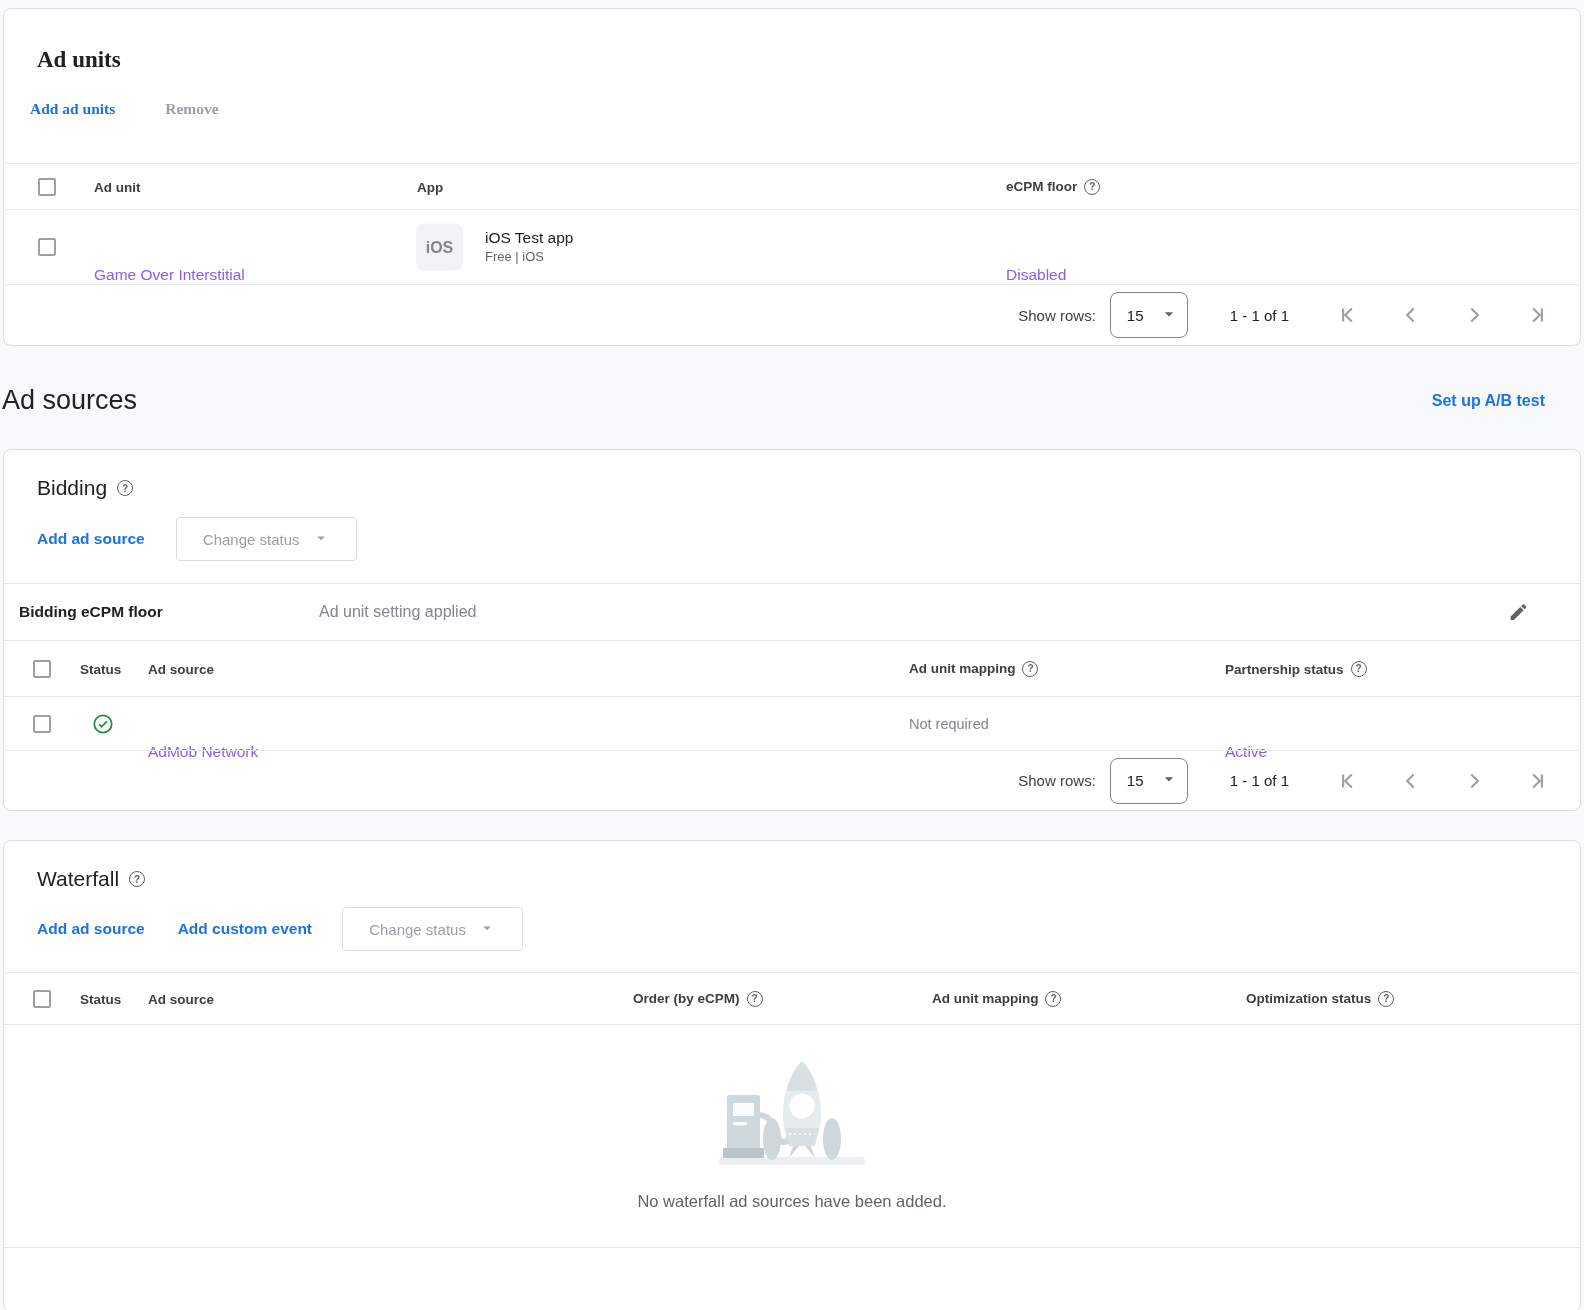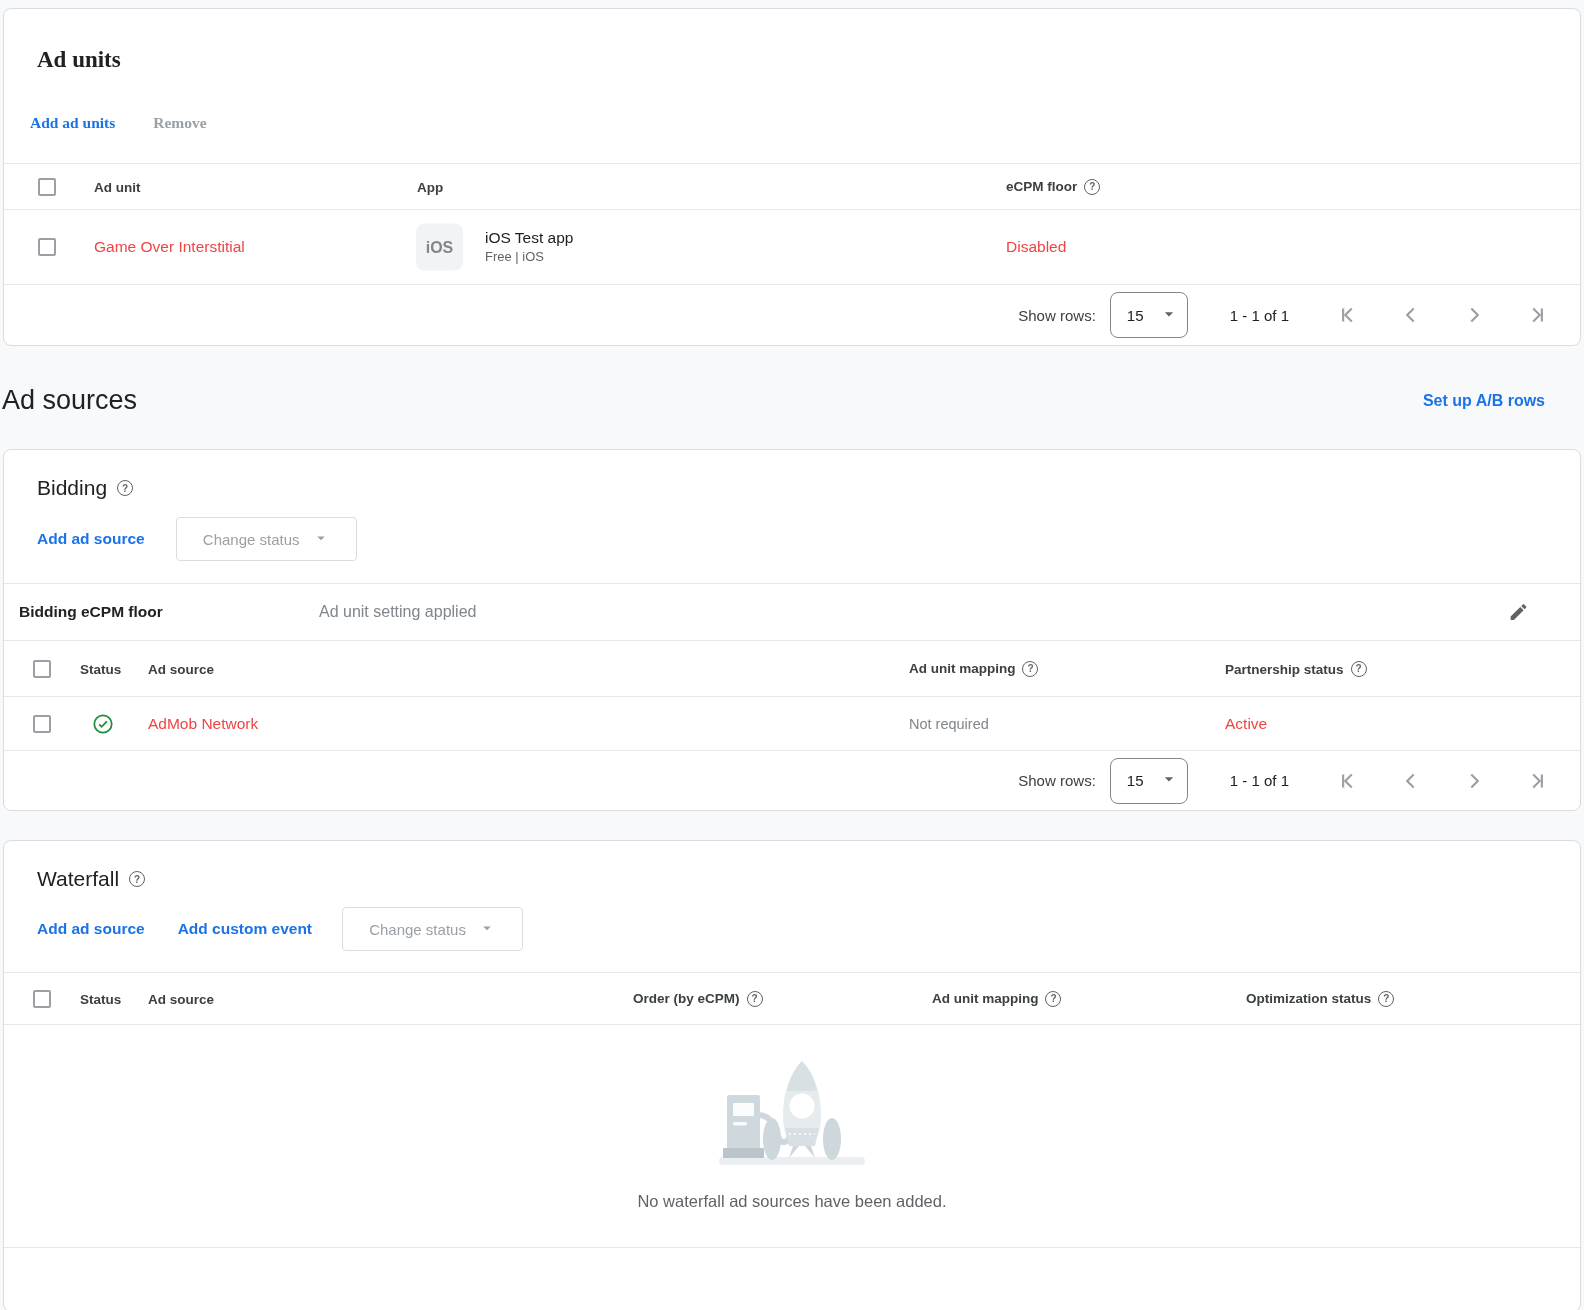--- a/index.html
+++ b/index.html
@@ -31,30 +31,30 @@
     width:16px; height:16px; margin-left:7px;
     border:1.5px solid #5f6368; border-radius:50%;
     font-size:10px; font-weight:700; color:#5f6368;
     background:transparent; cursor:pointer; flex:none;
   }
   .link { color:#1a73e8; font-weight:700; text-decoration:none; cursor:pointer; }
   .link.disabled { color:#9aa0a6; cursor:default; }
   
   .p1-head { height:154px; padding:38px 0 0 33px;font-family:Liberation Serif, serif; }
   .p1-title { margin:0; font-size:23px; font-weight:700; color:#202124; }
-  .p1-toolbar { margin:41px 0 0 -7px; display:flex; gap:38px; font-size:15.5px; }
+  .p1-toolbar { margin:27px 0 0 -7px; display:flex; gap:50px; font-size:15.5px; }
   .app-badge {
     width:47px; height:47px; border-radius:8px;
     background:#f1f3f4; color:#80868b;
     display:flex; align-items:center; justify-content:center;
     font-size:16px; font-weight:700;
   }
   .app-name { font-size:15.5px; color:#202124; line-height:1.45; }
   .app-meta { font-size:13px; color:#5f6368; line-height:1.3; }
-  .body-text { font-size:15.5px; color:#ef4444; }
+  .body-text { font-size:15.5px; color:#8b5cf6;margin-top:28px; }
   .muted-text { font-size:14.5px; color:#80868b; }
   
   .pager { display:flex; align-items:center; justify-content:flex-end; height:100%; padding-right:30px; }
   .pager-label { font-size:15px; color:#3c4043; }
   .select {
     width:78px; height:46px; margin-left:14px;
     border:1px solid #80868b; border-radius:8px; background:#fff;
     display:flex; align-items:center; justify-content:space-between;
     padding:0 8px 0 16px; font-size:15px; color:#202124; cursor:pointer;
   }
@@ -152,21 +152,21 @@
               <path d="M8.5 6l6 6-6 6"></path>
               <path d="M16.5 6v12"></path>
             </svg></button>
       </div>
     </div>
   </div>
 </section>
 
 <div class="section-head">
   <h1 class="section-title">Ad sources</h1>
-  <a class="link ab-link">Set up A/B rows</a>
+  <a class="link ab-link">Set up A/B test</a>
 </div>
 
 <section class="panel">
   <div class="sub-head" style="height:133px;">
     <h3 class="sub-title">
       <span>Bidding</span>
       <span class="help" style="margin-left:10px;">?</span>
     </h3>
     <div class="sub-toolbar" style="margin-top:17px;">
       <a class="link">Add ad source</a>

